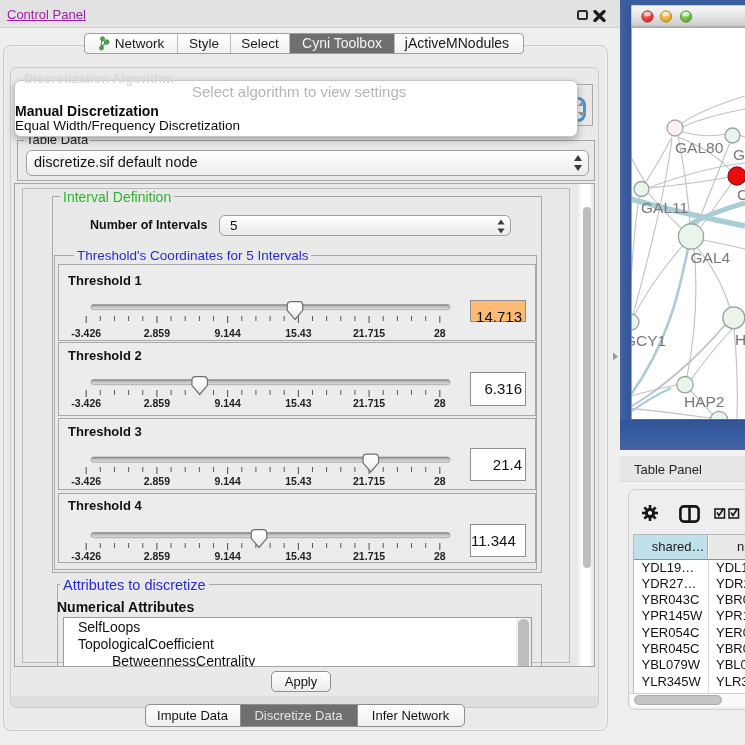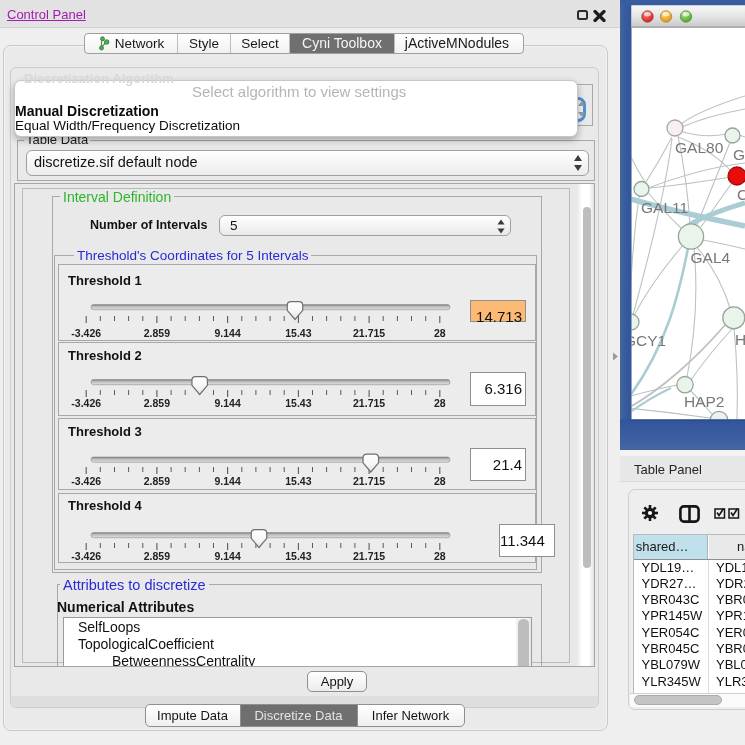--- a/index.html
+++ b/index.html
@@ -262,34 +262,34 @@
         <line x1="367.7" y1="50" x2="367.7" y2="55" stroke="#5a5a5a" stroke-width="1.0"></line>
         <line x1="381.8" y1="50" x2="381.8" y2="57" stroke="#5a5a5a" stroke-width="1.1"></line>
         <text x="28.2" y="67" font-size="10.5" font-weight="bold" fill="#222" text-anchor="middle" font-family="Liberation Sans,sans-serif">-3.426</text>
         <text x="98.9" y="67" font-size="10.5" font-weight="bold" fill="#222" text-anchor="middle" font-family="Liberation Sans,sans-serif">2.859</text>
         <text x="169.6" y="67" font-size="10.5" font-weight="bold" fill="#222" text-anchor="middle" font-family="Liberation Sans,sans-serif">9.144</text>
         <text x="240.4" y="67" font-size="10.5" font-weight="bold" fill="#222" text-anchor="middle" font-family="Liberation Sans,sans-serif">15.43</text>
         <text x="311.1" y="67" font-size="10.5" font-weight="bold" fill="#222" text-anchor="middle" font-family="Liberation Sans,sans-serif">21.715</text>
         <text x="381.8" y="67" font-size="10.5" font-weight="bold" fill="#222" text-anchor="middle" font-family="Liberation Sans,sans-serif">28</text>
         <path transform="translate(192.5,35.8)" d="M0.75,4.5 Q0.75,0.75 4.5,0.75 L12.5,0.75 Q16.25,0.75 16.25,4.5 L16.25,9.5 L8.5,18.7 L0.75,9.5 Z" fill="url(#th4)" stroke="#6f6f6f" stroke-width="1.2"></path>
       </svg>
-      <div class="abs" style="left:455px;top:339.5px;width:55.5px;height:33.5px;background:#fff;border:1px solid #8f8f8f;font-size:15px;color:#111;text-align:right;line-height:32px;padding-right:10px;margin-left:29px;">11.344</div>
+      <div class="abs" style="left:455px;top:339.5px;width:55.5px;height:33.5px;background:#fff;border:1px solid #8f8f8f;font-size:15px;color:#111;text-align:right;line-height:32px;padding-right:10px;">11.344</div>
 <div class="abs" style="left:42px;top:400px;width:485px;height:130px;border:1px solid #a8a8a8;"></div>
 <div class="abs" style="left:45px;top:393px;background:#e9e9e9;padding:0 3px;font-size:14.5px;color:#2929d8;">Attributes to discretize</div>
 <div class="abs" style="left:42px;top:415px;font-size:14px;font-weight:bold;color:#111;">Numerical Attributes</div>
 <div class="abs" style="left:48px;top:433px;width:469px;height:80px;background:#fff;border:1px solid #9b9b9b;"></div>
 <div class="abs" style="left:63px;top:434.5px;font-size:14px;color:#111;">SelfLoops</div>
 <div class="abs" style="left:63px;top:451.5px;font-size:14px;color:#111;">TopologicalCoefficient</div>
 <div class="abs" style="left:63px;top:468.5px;font-size:14px;color:#111;margin-left:34px;">BetweennessCentrality</div>
 
 <div class="abs" style="left:501px;top:434px;width:15px;height:78px;background:linear-gradient(90deg,#eee,#fff 40%,#e8e8e8);"></div>
 <div class="abs" style="left:503px;top:435px;width:11px;height:77px;background:#bdbdbd;border-radius:5px;"></div>
 </div>
 
-<div class="abs" style="left:271px;top:671px;width:60px;height:21px;background:linear-gradient(#ffffff,#ececec);border:1px solid #8f8f8f;border-radius:5px;font-size:13px;color:#111;text-align:center;line-height:20px;margin-left:36px;">Apply</div>
+<div class="abs" style="left:271px;top:671px;width:60px;height:21px;background:linear-gradient(#ffffff,#ececec);border:1px solid #8f8f8f;border-radius:5px;font-size:13px;color:#111;text-align:center;line-height:20px;">Apply</div>
 
 <div class="abs" style="left:144.5px;top:704px;height:23px;border:1px solid #8f8f8f;border-radius:5px;background:linear-gradient(#ffffff,#efefef);display:flex;overflow:hidden;">
 <div style="width:94px;color:#141414;font-size:13px;display:flex;align-items:center;justify-content:center;">Impute Data</div>
 <div style="width:117px;border-left:1px solid #8f8f8f;background:#6f6f6f;color:#e4e4e4;font-size:13px;display:flex;align-items:center;justify-content:center;">Discretize Data</div>
 <div style="width:107px;border-left:1px solid #8f8f8f;color:#141414;font-size:13px;display:flex;align-items:center;justify-content:center;">Infer Network</div>
 </div>
 
 <div class="abs" style="left:14px;top:80px;width:564px;height:57px;background:#ffffff;border:1px solid #c6c6c6;border-radius:7px;box-shadow:0 3px 7px rgba(0,0,0,0.3);"></div>
 <div class="abs" style="left:192px;top:83px;font-size:15px;color:#b5b5b5;">Select algorithm to view settings</div>
 <div class="abs" style="left:24px;top:70.5px;font-size:13px;font-weight:bold;color:#d7d8db;">Discretization Algorithm</div>
@@ -430,21 +430,21 @@
  <line x1="10.5" y1="1.4" x2="10.5" y2="16.6" stroke="#161616" stroke-width="2.6"></line>
 </svg>
 <svg class="abs" style="left:714px;top:507px;" width="27" height="12" viewBox="0 0 27 12">
  <rect x="1" y="2" width="9.5" height="9" fill="none" stroke="#161616" stroke-width="1.5"></rect>
  <path d="M3,5.5 L5,8.5 L9.5,1.5" fill="none" stroke="#161616" stroke-width="1.6"></path>
  <rect x="15" y="2" width="9.5" height="9" fill="none" stroke="#161616" stroke-width="1.5"></rect>
  <path d="M17,5.5 L19,8.5 L23.5,1.5" fill="none" stroke="#161616" stroke-width="1.6"></path>
 </svg>
 
 <div class="abs" style="left:632.5px;top:534px;width:112.5px;height:159px;overflow:hidden;background:#fff;border-left:1px solid #b9b9b9;border-top:1px solid #b9b9b9;">
- <div class="abs" style="left:0px;top:0;width:74px;height:23.5px;background:#c0e0ec;border-right:1px solid #9fb6bd;font-size:13px;color:#1a1a1a;text-align:right;line-height:23px;padding-right:18px;box-sizing:border-box;">shared…</div>
+ <div class="abs" style="left:0px;top:0;width:74px;height:23.5px;background:#c0e0ec;border-right:1px solid #9fb6bd;font-size:13px;color:#1a1a1a;text-align:right;line-height:23px;padding-right:2px;box-sizing:border-box;">shared…</div>
  <div class="abs" style="left:75px;top:0;width:60px;height:23.5px;background:#e9e9e9;font-size:13px;color:#1a1a1a;padding-left:28.5px;line-height:23px;box-sizing:border-box;">name</div>
  <div class="abs" style="left:0;top:23.5px;width:115px;height:1.5px;background:#8f8f8f;"></div>
  <div class="abs" style="left:74.5px;top:25px;width:1px;height:134px;background:#dcdcdc;"></div>
 
 <div class="abs" style="left:8px;top:24.5px;font-size:13px;color:#111;">YDL19…</div>
 <div class="abs" style="left:82.5px;top:24.5px;font-size:13px;color:#111;">YDL1</div>
 <div class="abs" style="left:8px;top:40.8px;font-size:13px;color:#111;">YDR27…</div>
 <div class="abs" style="left:82.5px;top:40.8px;font-size:13px;color:#111;">YDR2</div>
 <div class="abs" style="left:8px;top:57.1px;font-size:13px;color:#111;">YBR043C</div>
 <div class="abs" style="left:82.5px;top:57.1px;font-size:13px;color:#111;">YBR0</div>

